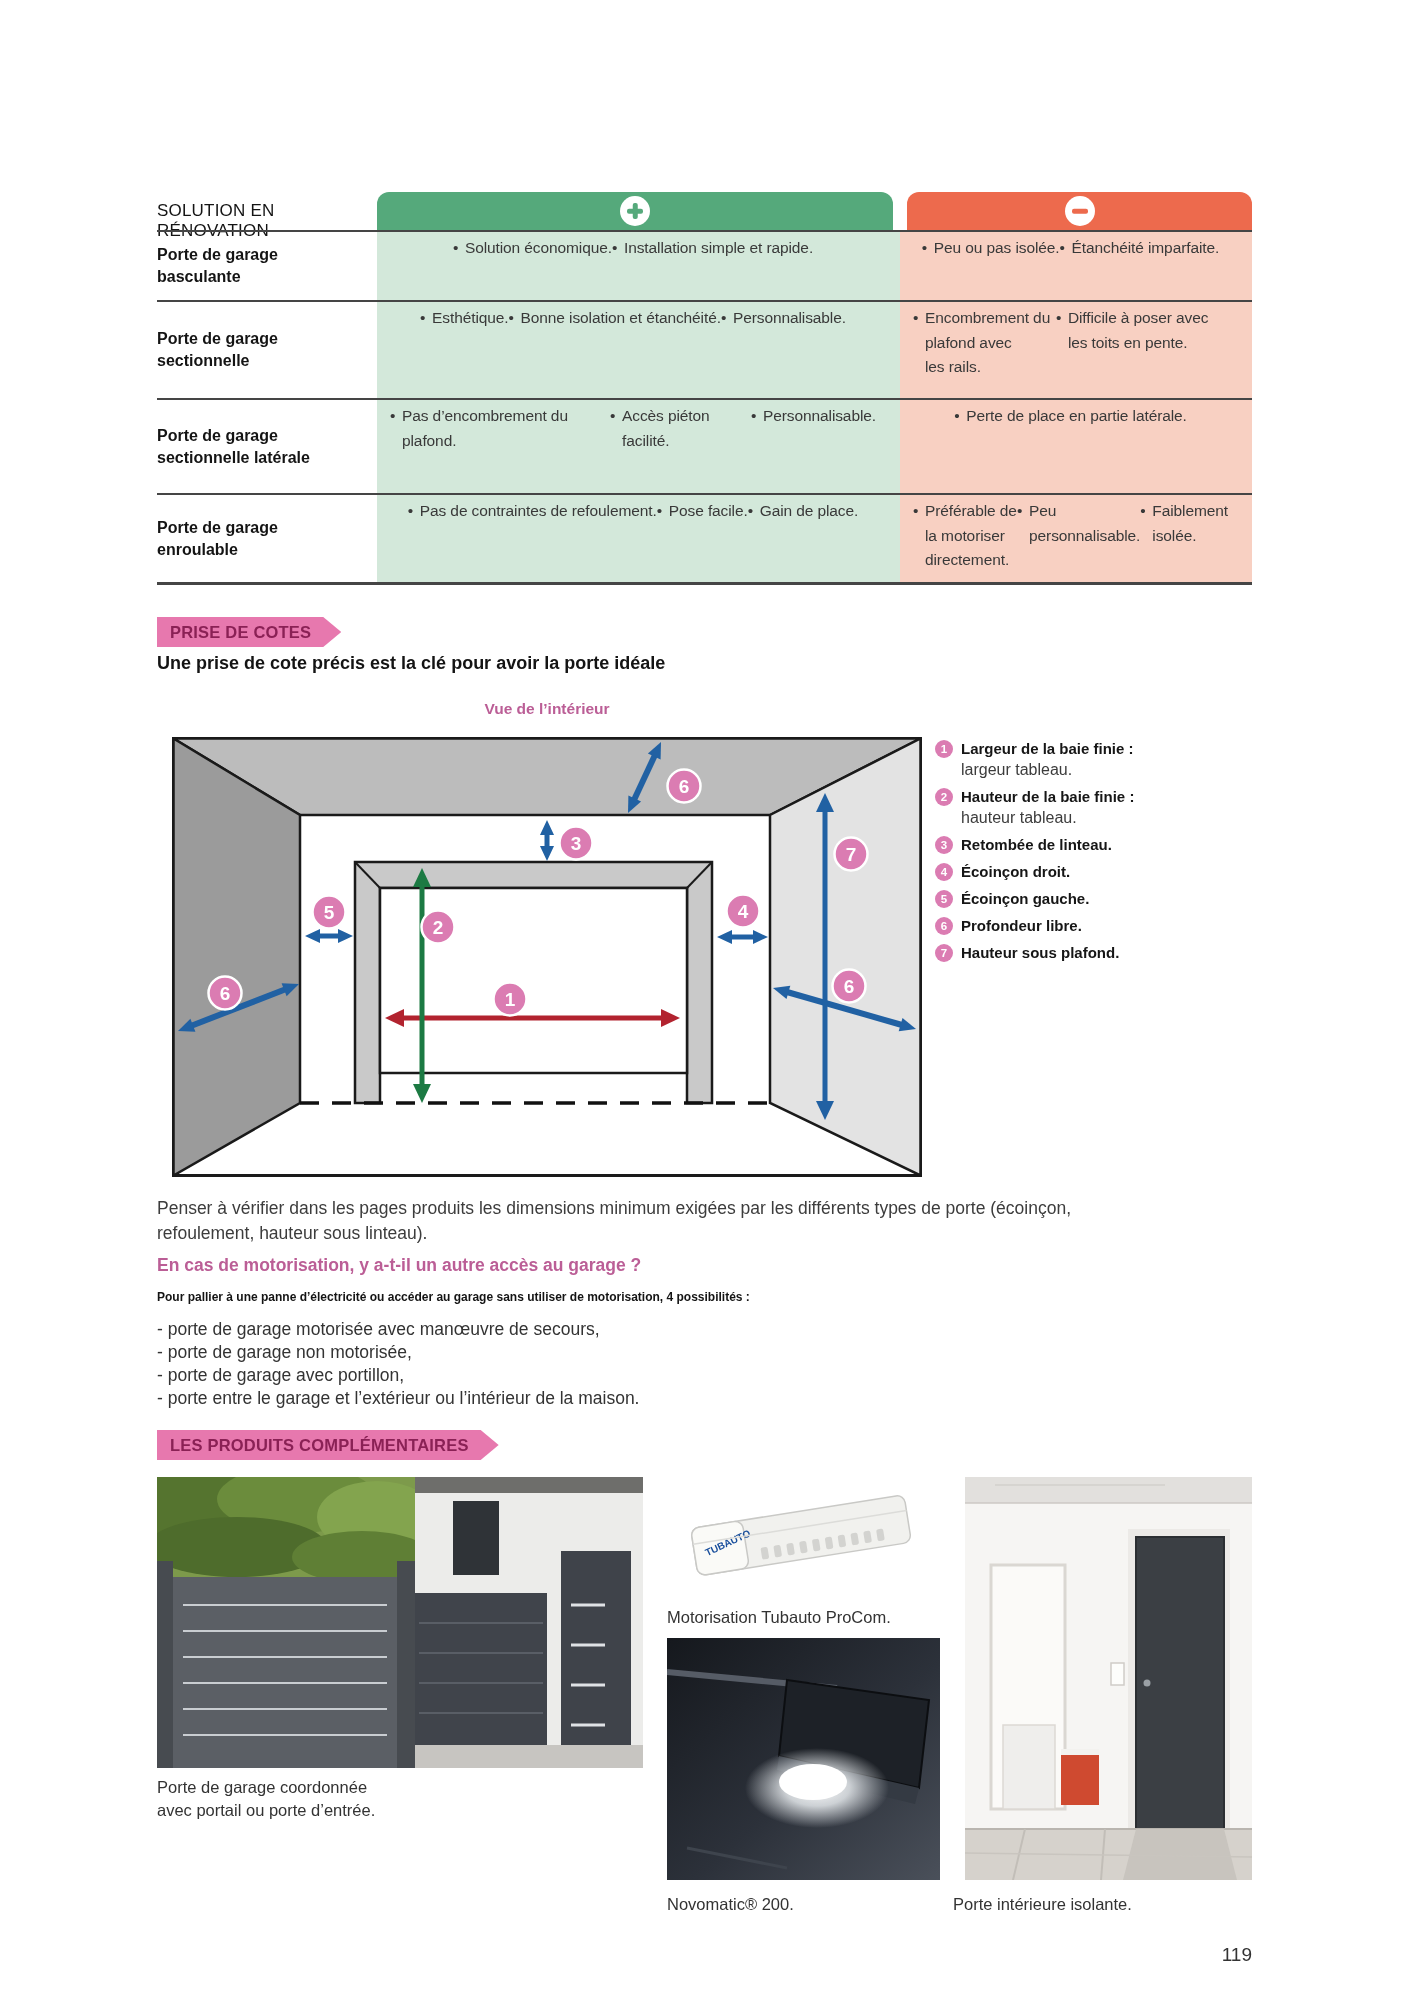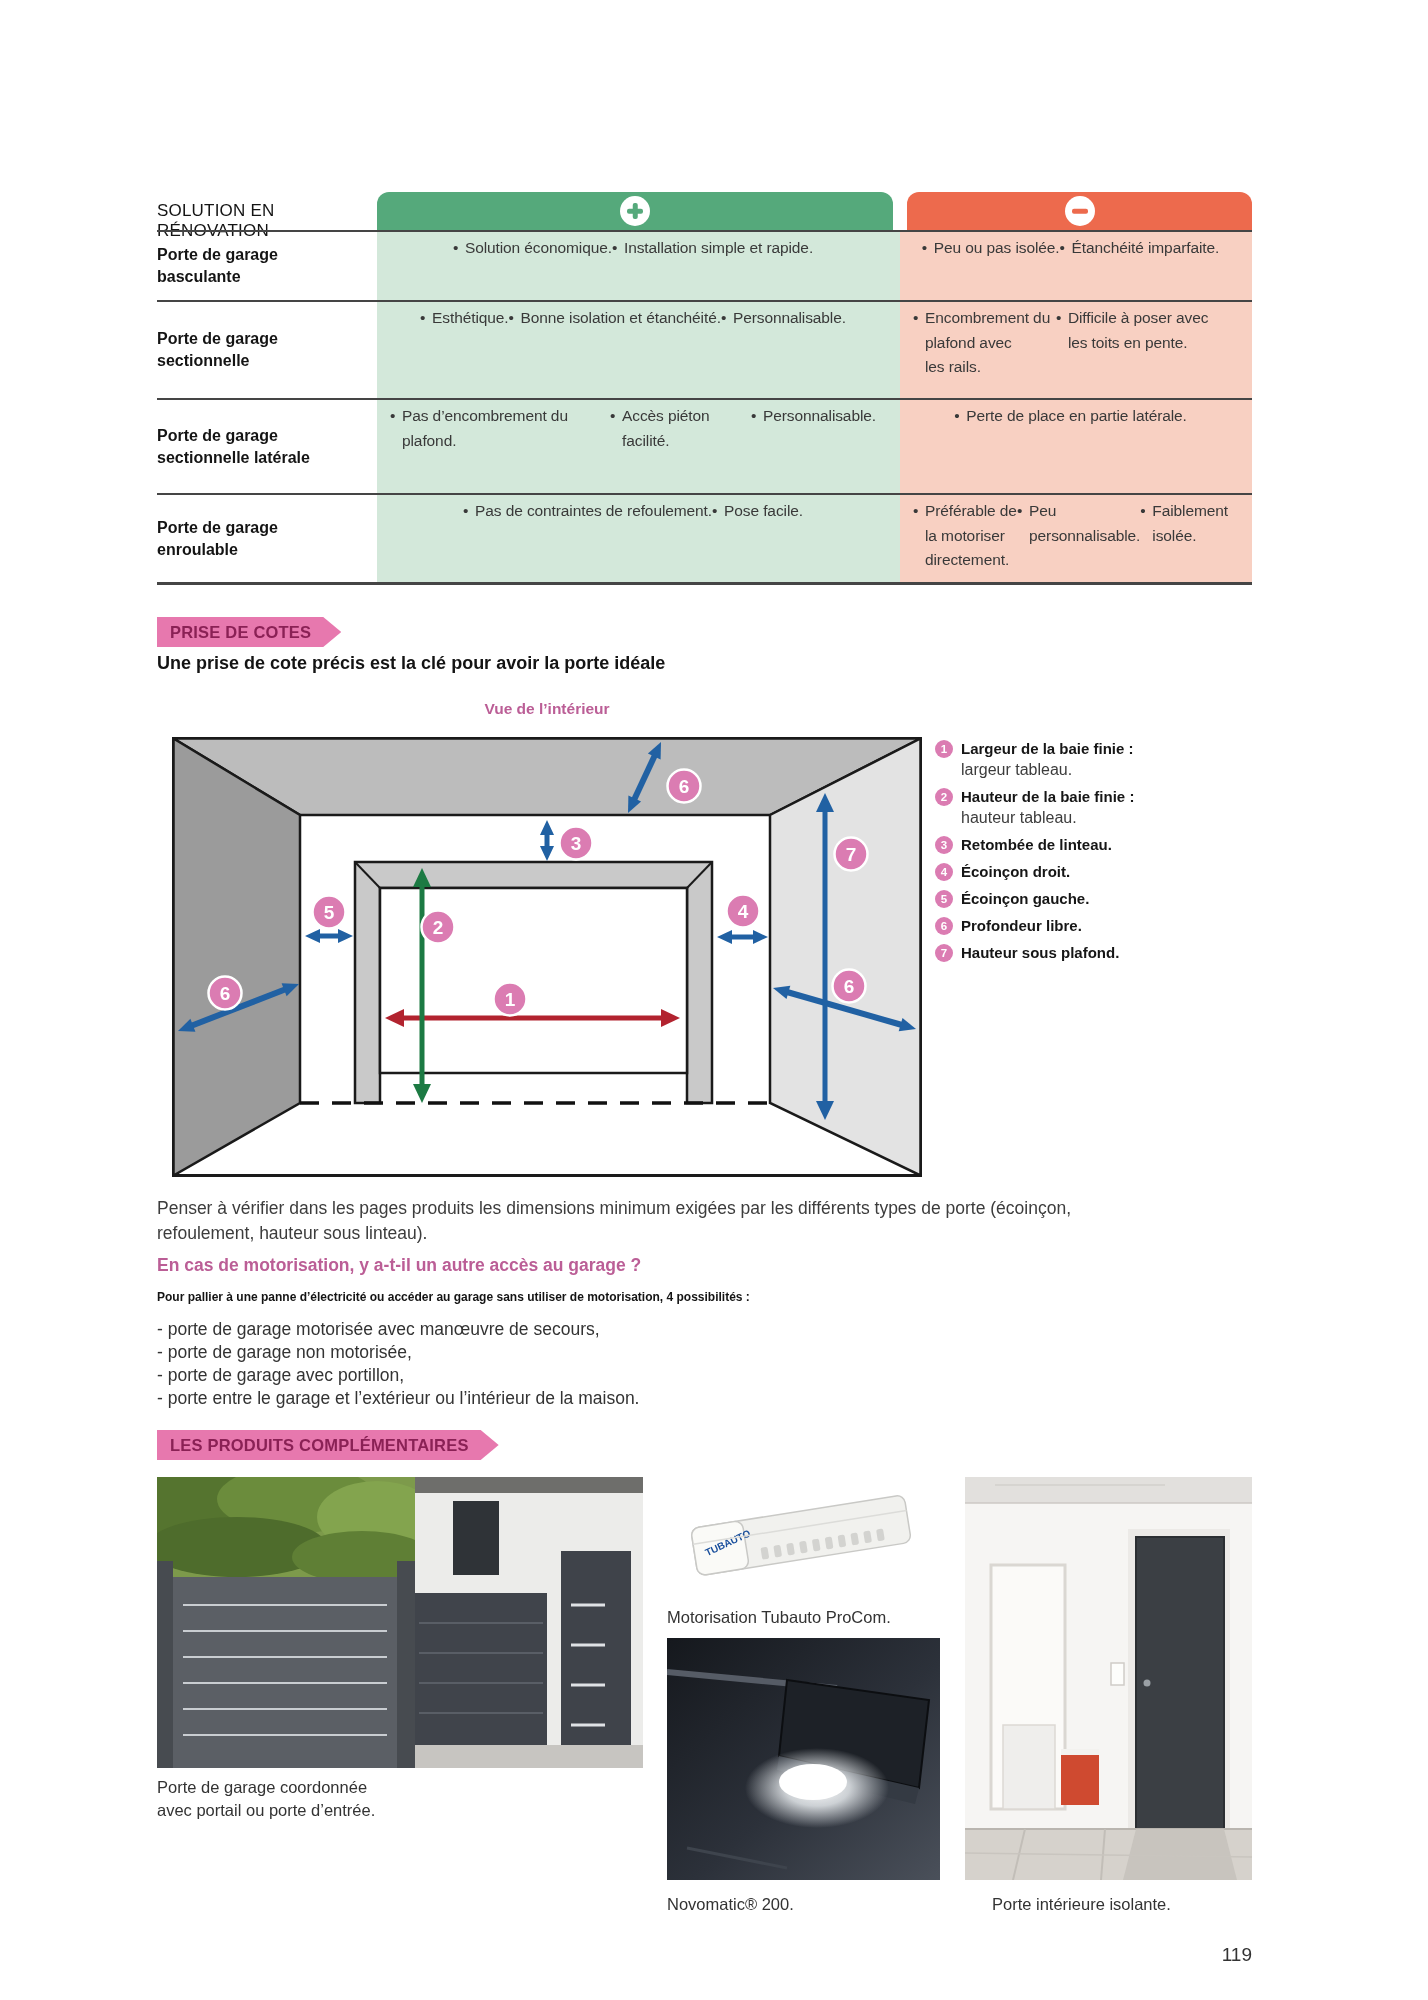--- a/index.html
+++ b/index.html
@@ -138,20 +138,21 @@
       </div>
 
     <div class="cell bt bb lab">
         <div class="lab2">Porte de garage
 enroulable</div>
       </div>
     <div class="cell bt bb bg-g">
         <div class="blist">
       <div class="bli">Pas de contraintes de refoulement.</div>
       <div class="bli">Pose facile.</div>
+      <div class="bli">Gain de place.</div>
     </div>
       </div>
     <div class="cell bt bb bg-o">
         <div class="blist">
       <div class="bli">Préférable de la motoriser directement.</div>
       <div class="bli">Peu personnalisable.</div>
       <div class="bli">Faiblement isolée.</div>
     </div>
       </div>
   </div>
@@ -437,16 +438,16 @@
     <rect x="171" y="60" width="88" height="292" fill="#3b3f44" stroke="#2b2e32" stroke-width="2"></rect>
     <circle cx="182" cy="206" r="3.5" fill="#9aa0a5"></circle>
 
     <rect x="0" y="352" width="287" height="51" fill="#d6d2cc"></rect>
     <line x1="0" y1="352" x2="287" y2="352" stroke="#b9b5af" stroke-width="2"></line>
     <polygon points="171,352 259,352 272,403 158,403" fill="#c8c4be"></polygon>
     <line x1="60" y1="352" x2="48" y2="403" stroke="#c2beb8" stroke-width="2"></line>
     <line x1="140" y1="352" x2="136" y2="403" stroke="#c2beb8" stroke-width="2"></line>
     <line x1="0" y1="376" x2="287" y2="380" stroke="#c9c5bf" stroke-width="1.5"></line>
   </svg>
-  <div class="pcap" style="left:992px;top:1893px;">Porte intérieure isolante.</div>
+  <div class="pcap" style="left:953px;top:1893px;">Porte intérieure isolante.</div>
 
   <div class="pagenum">119</div>
 </div>
 
 </body></html>

